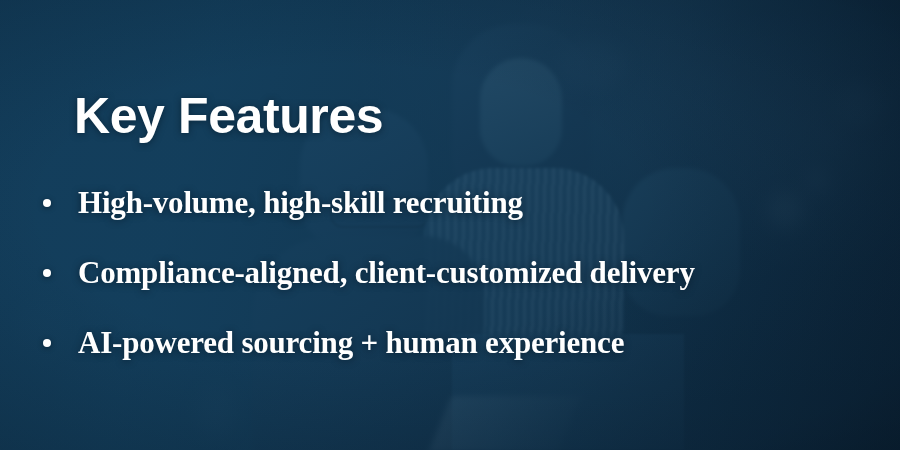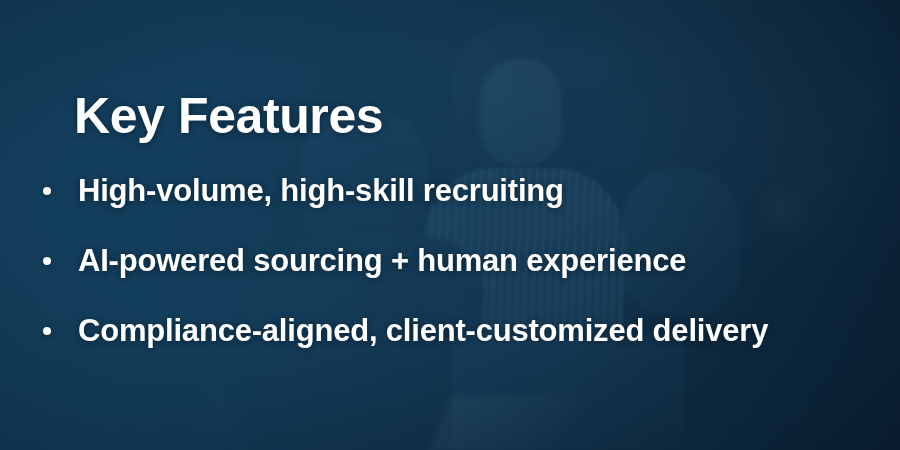--- a/index.html
+++ b/index.html
@@ -180,22 +180,23 @@
     font-weight: bold;
     color: #ffffff;
     letter-spacing: -0.4px;
     line-height: 1.06;
     text-shadow: 0 1px 7px rgba(4,18,30,0.55);
     white-space: nowrap;
   }
   .bullet-list {
     position: absolute;
     left: 38px;
-    top: 156px;
+    top: 168px;
     width: 830px;
+    font-family: Liberation Serif, serif;
   }
   .bullet-item {
     position: relative;
     height: 70px;
     display: flex;
     align-items: center;
   }
   .bullet-dot {
     position: absolute;
     left: 5px;
@@ -255,24 +256,24 @@
 
     <ul class="bullet-list" style="list-style:none;margin:0;padding:0;">
 
       <li class="bullet-item">
         <span class="bullet-dot"></span>
         <span class="bullet-text">High-volume, high-skill recruiting</span>
       </li>
 
       <li class="bullet-item">
         <span class="bullet-dot"></span>
+        <span class="bullet-text">Compliance-aligned, client-customized delivery</span>
+      </li>
+
+      <li class="bullet-item">
+        <span class="bullet-dot"></span>
         <span class="bullet-text">AI-powered sourcing + human experience</span>
       </li>
 
-      <li class="bullet-item">
-        <span class="bullet-dot"></span>
-        <span class="bullet-text">Compliance-aligned, client-customized delivery</span>
-      </li>
-
     </ul>
   </div>
 
 </div>
 
 </body></html>

